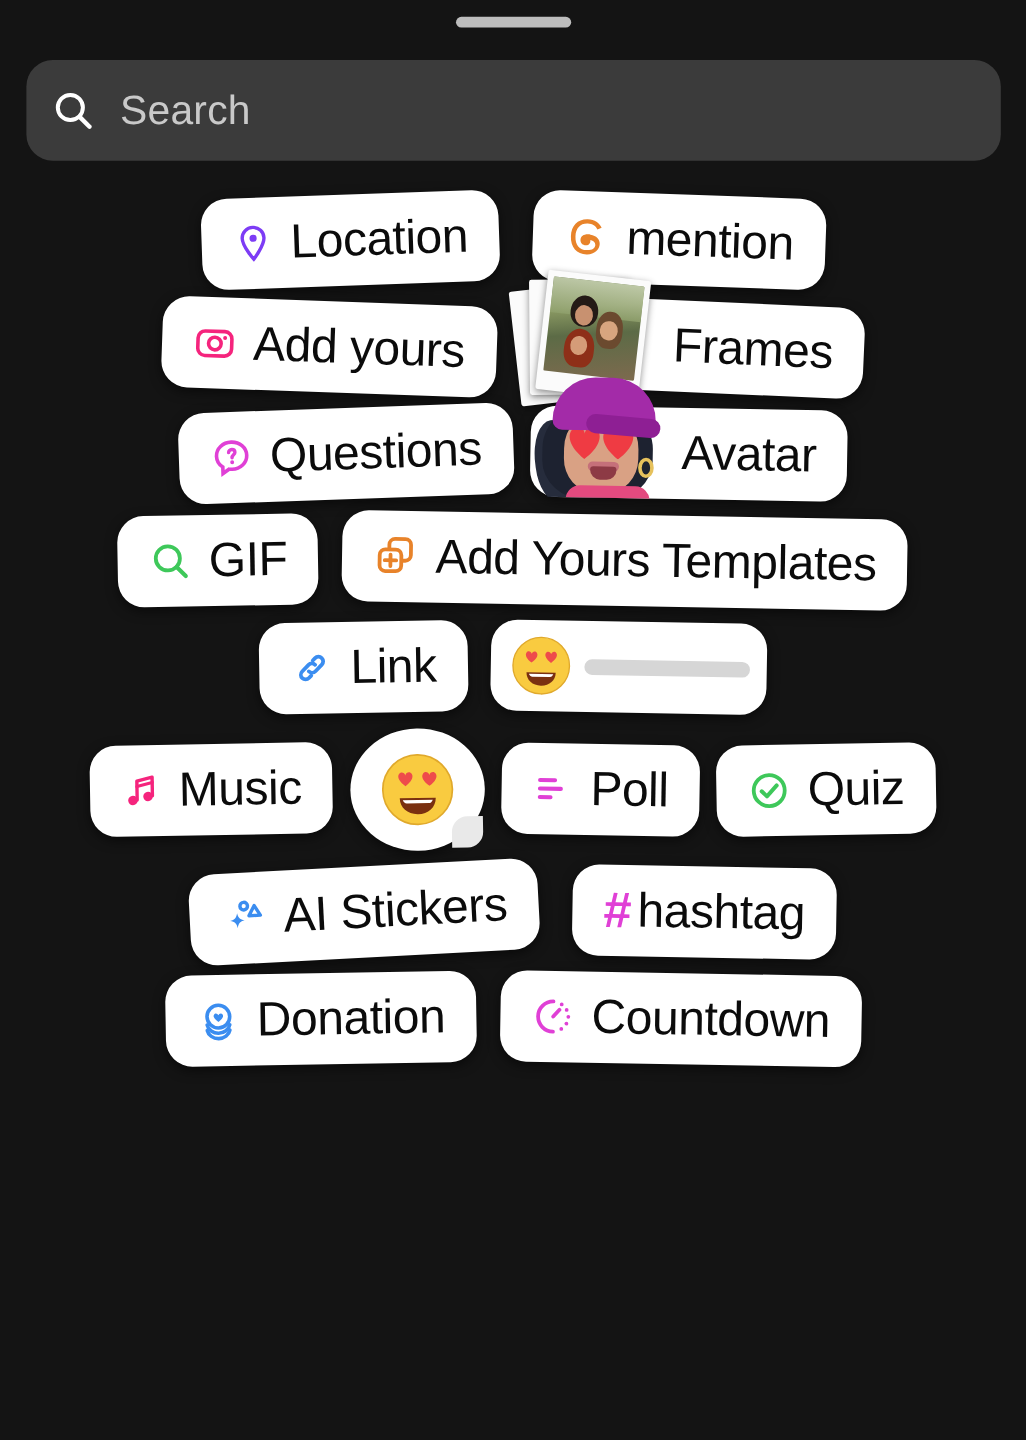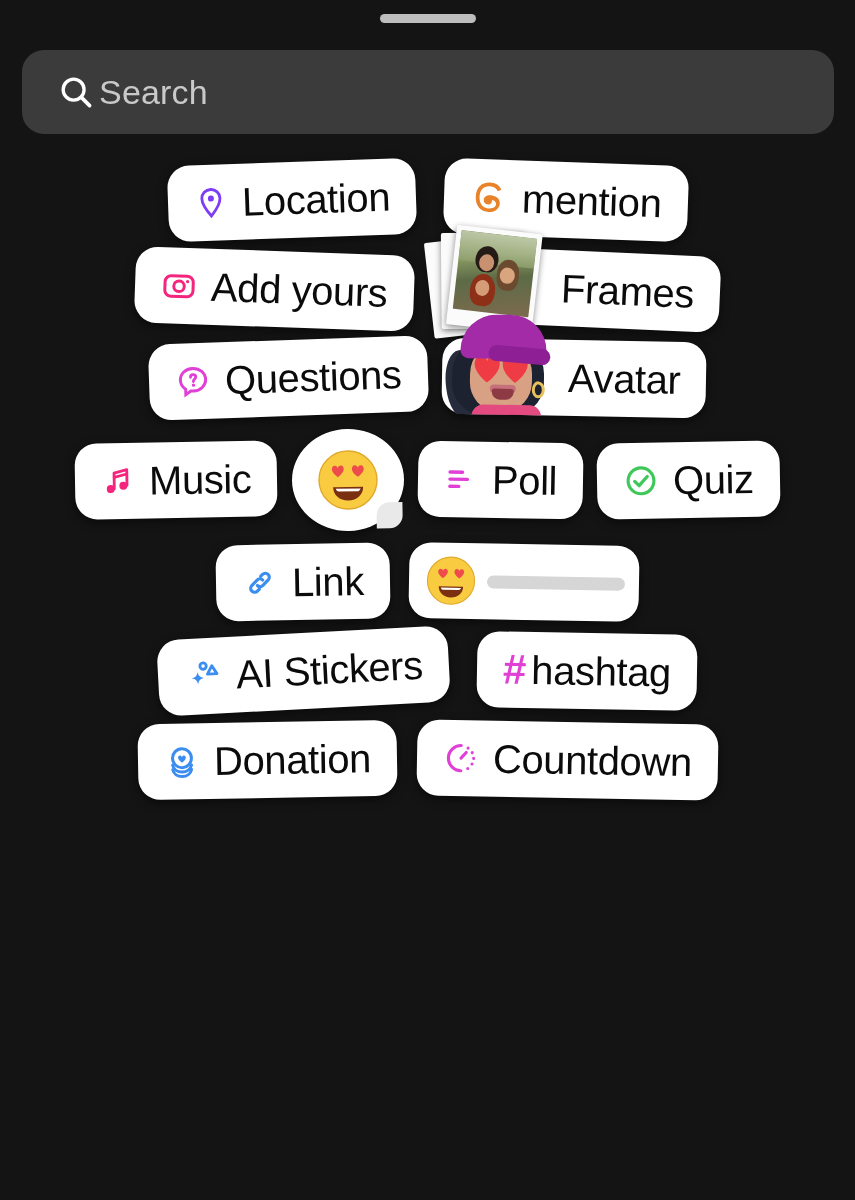--- a/index.html
+++ b/index.html
@@ -31,22 +31,22 @@
   .search-bar {
     position: absolute;
     left: 22px;
     top: 50px;
     width: 812px;
     height: 84px;
     background: #3b3b3b;
     border-radius: 22px;
     display: flex;
     align-items: center;
-    padding-left: 35px;
-    gap: 4px;
+    padding-left: 20px;
+    gap: 20px;
   }
   .search-bar .mag { flex: 0 0 auto; display:block; }
   .search-placeholder {
     color: #c9c9c9;
     font-size: 34px;
     letter-spacing: .2px;
     font-family: "Liberation Sans", sans-serif;
   }
 
   
@@ -359,20 +359,61 @@
         <div class="av-glass-l"></div>
         <div class="av-glass-r"></div>
         <div class="av-beanie"></div>
         <div class="av-beanie-brim"></div>
         <div class="av-top"></div>
       </div>
       <span class="label">Avatar</span>
     </div>
   </div>
 
+  <div class="row">
+    <div class="pill r-n1 gap-18">
+      <svg class="ico" width="36" height="36" viewBox="0 0 24 24">
+        <circle cx="10.6" cy="10.4" r="6.7" fill="none" stroke="#3ec85a" stroke-width="2.1"></circle>
+        <line x1="15.4" y1="15.3" x2="20.4" y2="20.4" stroke="#3ec85a" stroke-width="2.3" stroke-linecap="round"></line>
+      </svg>
+      <span class="label">GIF</span>
+    </div>
+
+    <div class="pill r-p1">
+      <svg class="ico" width="38" height="38" viewBox="0 0 24 24">
+        <rect x="8.4" y="2.8" width="11.4" height="11.4" rx="3" fill="none" stroke="#e8832a" stroke-width="2"></rect>
+        <rect x="3.4" y="8.4" width="11.4" height="11.4" rx="3" fill="#ffffff" stroke="#e8832a" stroke-width="2"></rect>
+        <line x1="9.1" y1="11.1" x2="9.1" y2="17.1" stroke="#e8832a" stroke-width="2" stroke-linecap="round"></line>
+        <line x1="6.1" y1="14.1" x2="12.1" y2="14.1" stroke="#e8832a" stroke-width="2" stroke-linecap="round"></line>
+      </svg>
+      <span class="label">Add Yours Templates</span>
+    </div>
+  </div>
+
+  <div class="row">
+    <div class="pill r-n1 gap-18">
+      <svg class="ico" width="36" height="36" viewBox="0 0 24 24">
+        <path d="M10.2 13.8c1 1 2.7 1 3.7 0l3.6-3.6c1-1 1-2.7 0-3.7s-2.7-1-3.7 0l-1.3 1.3" fill="none" stroke="#3b8df0" stroke-width="2.1" stroke-linecap="round"></path>
+        <path d="M13.8 10.2c-1-1-2.7-1-3.7 0l-3.6 3.6c-1 1-1 2.7 0 3.7s2.7 1 3.7 0l1.3-1.3" fill="none" stroke="#3b8df0" stroke-width="2.1" stroke-linecap="round"></path>
+      </svg>
+      <span class="label">Link</span>
+    </div>
+
+    <div class="slider-pill r-p1">
+      <svg class="slider-emoji" viewBox="0 0 64 64">
+        <circle cx="32" cy="32" r="29" fill="#f9cb40"></circle>
+        <circle cx="32" cy="32" r="29" fill="none" stroke="#e0a92c" stroke-width="1.4"></circle>
+        <path d="M22 29c-5-3.6-7-7.4-5.4-10 1.6-2.7 4.9-1.4 5.4 1 .5-2.4 3.8-3.7 5.4-1 1.6 2.6-.4 6.4-5.4 10z" fill="#ee4b4b"></path>
+        <path d="M42 29c-5-3.6-7-7.4-5.4-10 1.6-2.7 4.9-1.4 5.4 1 .5-2.4 3.8-3.7 5.4-1 1.6 2.6-.4 6.4-5.4 10z" fill="#ee4b4b"></path>
+        <path d="M17 39h30c0 8-6.4 13.5-15 13.5S17 47 17 39z" fill="#7a3010"></path>
+        <path d="M19.5 40.6h25c-.6 1.6-1.8 2.8-3.3 2.8H22.8c-1.5 0-2.7-1.2-3.3-2.8z" fill="#fff"></path>
+      </svg>
+      <div class="slider-track"></div>
+    </div>
+  </div>
 
   <div class="row">
     <div class="pill r-n1 gap-12">
       <svg class="ico" width="34" height="34" viewBox="0 0 24 24">
         <path d="M9.3 17.4V6.3l9-2.2v11" fill="none" stroke="#f5247d" stroke-width="2" stroke-linecap="round" stroke-linejoin="round"></path>
         <line x1="9.3" y1="9.4" x2="18.3" y2="7.2" stroke="#f5247d" stroke-width="1.9" stroke-linecap="round"></line>
         <circle cx="6.8" cy="17.6" r="2.8" fill="#f5247d"></circle>
         <circle cx="15.7" cy="15.4" r="2.8" fill="#f5247d"></circle>
       </svg>
       <span class="label">Music</span>
@@ -402,42 +443,20 @@
     <div class="pill r-n1">
       <svg class="ico" width="36" height="36" viewBox="0 0 24 24">
         <circle cx="12" cy="12" r="8.6" fill="none" stroke="#3ec85a" stroke-width="2.1"></circle>
         <path d="M7.8 12.3l2.9 2.9 5.5-6" fill="none" stroke="#3ec85a" stroke-width="2.2" stroke-linecap="round" stroke-linejoin="round"></path>
       </svg>
       <span class="label">Quiz</span>
     </div>
   </div>
 
   <div class="row">
-    <div class="pill r-n1 gap-18">
-      <svg class="ico" width="36" height="36" viewBox="0 0 24 24">
-        <path d="M10.2 13.8c1 1 2.7 1 3.7 0l3.6-3.6c1-1 1-2.7 0-3.7s-2.7-1-3.7 0l-1.3 1.3" fill="none" stroke="#3b8df0" stroke-width="2.1" stroke-linecap="round"></path>
-        <path d="M13.8 10.2c-1-1-2.7-1-3.7 0l-3.6 3.6c-1 1-1 2.7 0 3.7s2.7 1 3.7 0l1.3-1.3" fill="none" stroke="#3b8df0" stroke-width="2.1" stroke-linecap="round"></path>
-      </svg>
-      <span class="label">Link</span>
-    </div>
-
-    <div class="slider-pill r-p1">
-      <svg class="slider-emoji" viewBox="0 0 64 64">
-        <circle cx="32" cy="32" r="29" fill="#f9cb40"></circle>
-        <circle cx="32" cy="32" r="29" fill="none" stroke="#e0a92c" stroke-width="1.4"></circle>
-        <path d="M22 29c-5-3.6-7-7.4-5.4-10 1.6-2.7 4.9-1.4 5.4 1 .5-2.4 3.8-3.7 5.4-1 1.6 2.6-.4 6.4-5.4 10z" fill="#ee4b4b"></path>
-        <path d="M42 29c-5-3.6-7-7.4-5.4-10 1.6-2.7 4.9-1.4 5.4 1 .5-2.4 3.8-3.7 5.4-1 1.6 2.6-.4 6.4-5.4 10z" fill="#ee4b4b"></path>
-        <path d="M17 39h30c0 8-6.4 13.5-15 13.5S17 47 17 39z" fill="#7a3010"></path>
-        <path d="M19.5 40.6h25c-.6 1.6-1.8 2.8-3.3 2.8H22.8c-1.5 0-2.7-1.2-3.3-2.8z" fill="#fff"></path>
-      </svg>
-      <div class="slider-track"></div>
-    </div>
-  </div>
-
-  <div class="row">
     <div class="pill r-n3 gap-26">
       <svg class="ico" width="38" height="38" viewBox="0 0 24 24">
         <path d="M8.6 9.2c.5 2.5 1.4 3.4 3.8 3.9-2.4.5-3.3 1.4-3.8 3.9-.5-2.5-1.4-3.4-3.8-3.9 2.4-.5 3.3-1.4 3.8-3.9z" fill="#3b8df0"></path>
         <circle cx="12.3" cy="5.6" r="2" fill="none" stroke="#3b8df0" stroke-width="1.8"></circle>
         <path d="M17.8 5.6l3 5.2h-6z" fill="none" stroke="#3b8df0" stroke-width="1.8" stroke-linejoin="round"></path>
       </svg>
       <span class="label">AI Stickers</span>
     </div>
 
     <div class="pill r-p1">

